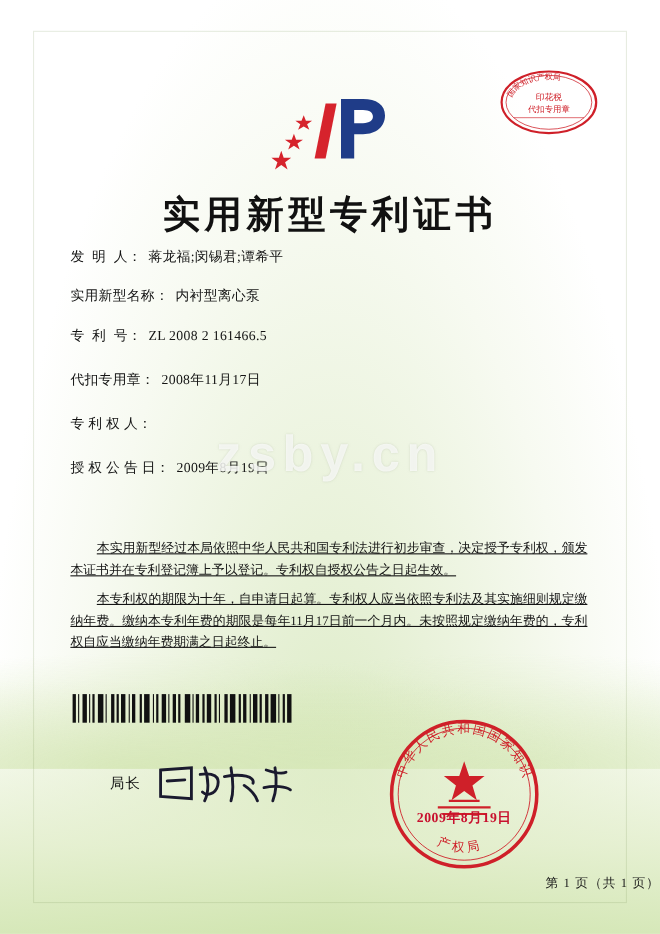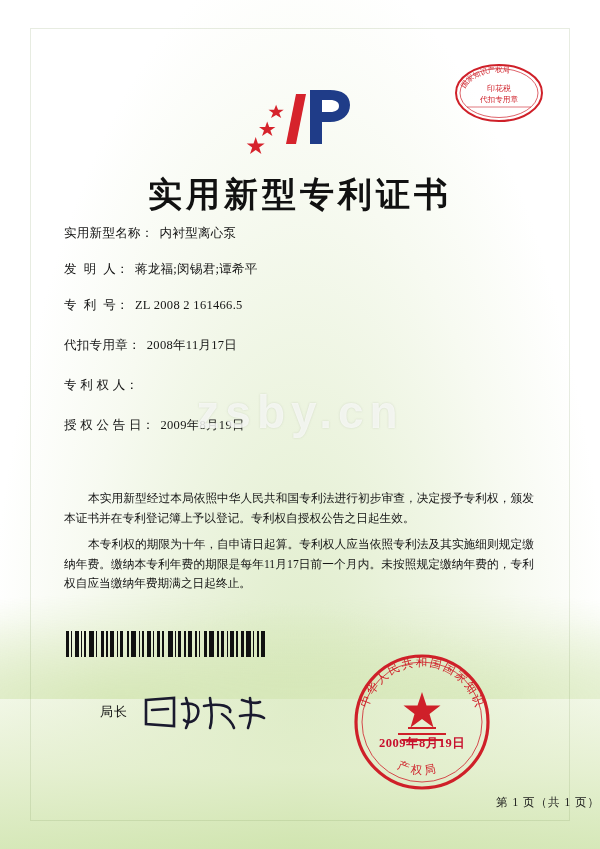--- a/index.html
+++ b/index.html
@@ -77,21 +77,21 @@
   .field-value{
     margin-left:6px;letter-spacing:.3px;
   }
   .f-gap{margin-bottom:23px;}
 
   
   .body-text{
     position:absolute;left:64px;top:489px;width:470px;
     font-size:11.7px;line-height:19.5px;color:#141414;text-align:justify;
   }
-  .body-text p{margin:0 0 7px 0;text-indent:24px;}
+  .body-text p{margin:0 0 7px 0;text-indent:24px;text-decoration:underline;}
 
   
   .barcode{
     position:absolute;left:66px;top:631px;width:300px;height:26px;
     display:flex;align-items:stretch;
   }
   .barcode i{display:block;height:100%;background:#111;}
 
   
   .sig-row{
@@ -165,26 +165,26 @@
       <text x="46" y="29" text-anchor="middle" font-size="8" fill="#cf2029" font-family="'Liberation Serif',serif">印花税</text>
       <text x="46" y="40" text-anchor="middle" font-size="7.6" fill="#cf2029" font-family="'Liberation Serif',serif">代扣专用章</text>
       <line x1="14" y1="45" x2="78" y2="45" stroke="#cf2029" stroke-width="0.6"></line>
     </svg>
   </div>
 
   <div class="title">实用新型专利证书</div>
 
   <div class="fields">
     <div class="field-row">
+      <span class="field-label">发  明  人：</span>
+      <span class="field-value">蒋龙福;闵锡君;谭希平</span>
+    </div>
+    <div class="field-row">
       <span class="field-label">实用新型名称：</span>
       <span class="field-value">内衬型离心泵</span>
-    </div>
-    <div class="field-row">
-      <span class="field-label">发  明  人：</span>
-      <span class="field-value">蒋龙福;闵锡君;谭希平</span>
     </div>
     <div class="field-row f-gap">
       <span class="field-label">专  利  号：</span>
       <span class="field-value">ZL 2008 2 161466.5</span>
     </div>
     <div class="field-row f-gap">
       <span class="field-label">代扣专用章：</span>
       <span class="field-value">2008年11月17日</span>
     </div>
     <div class="field-row f-gap">

